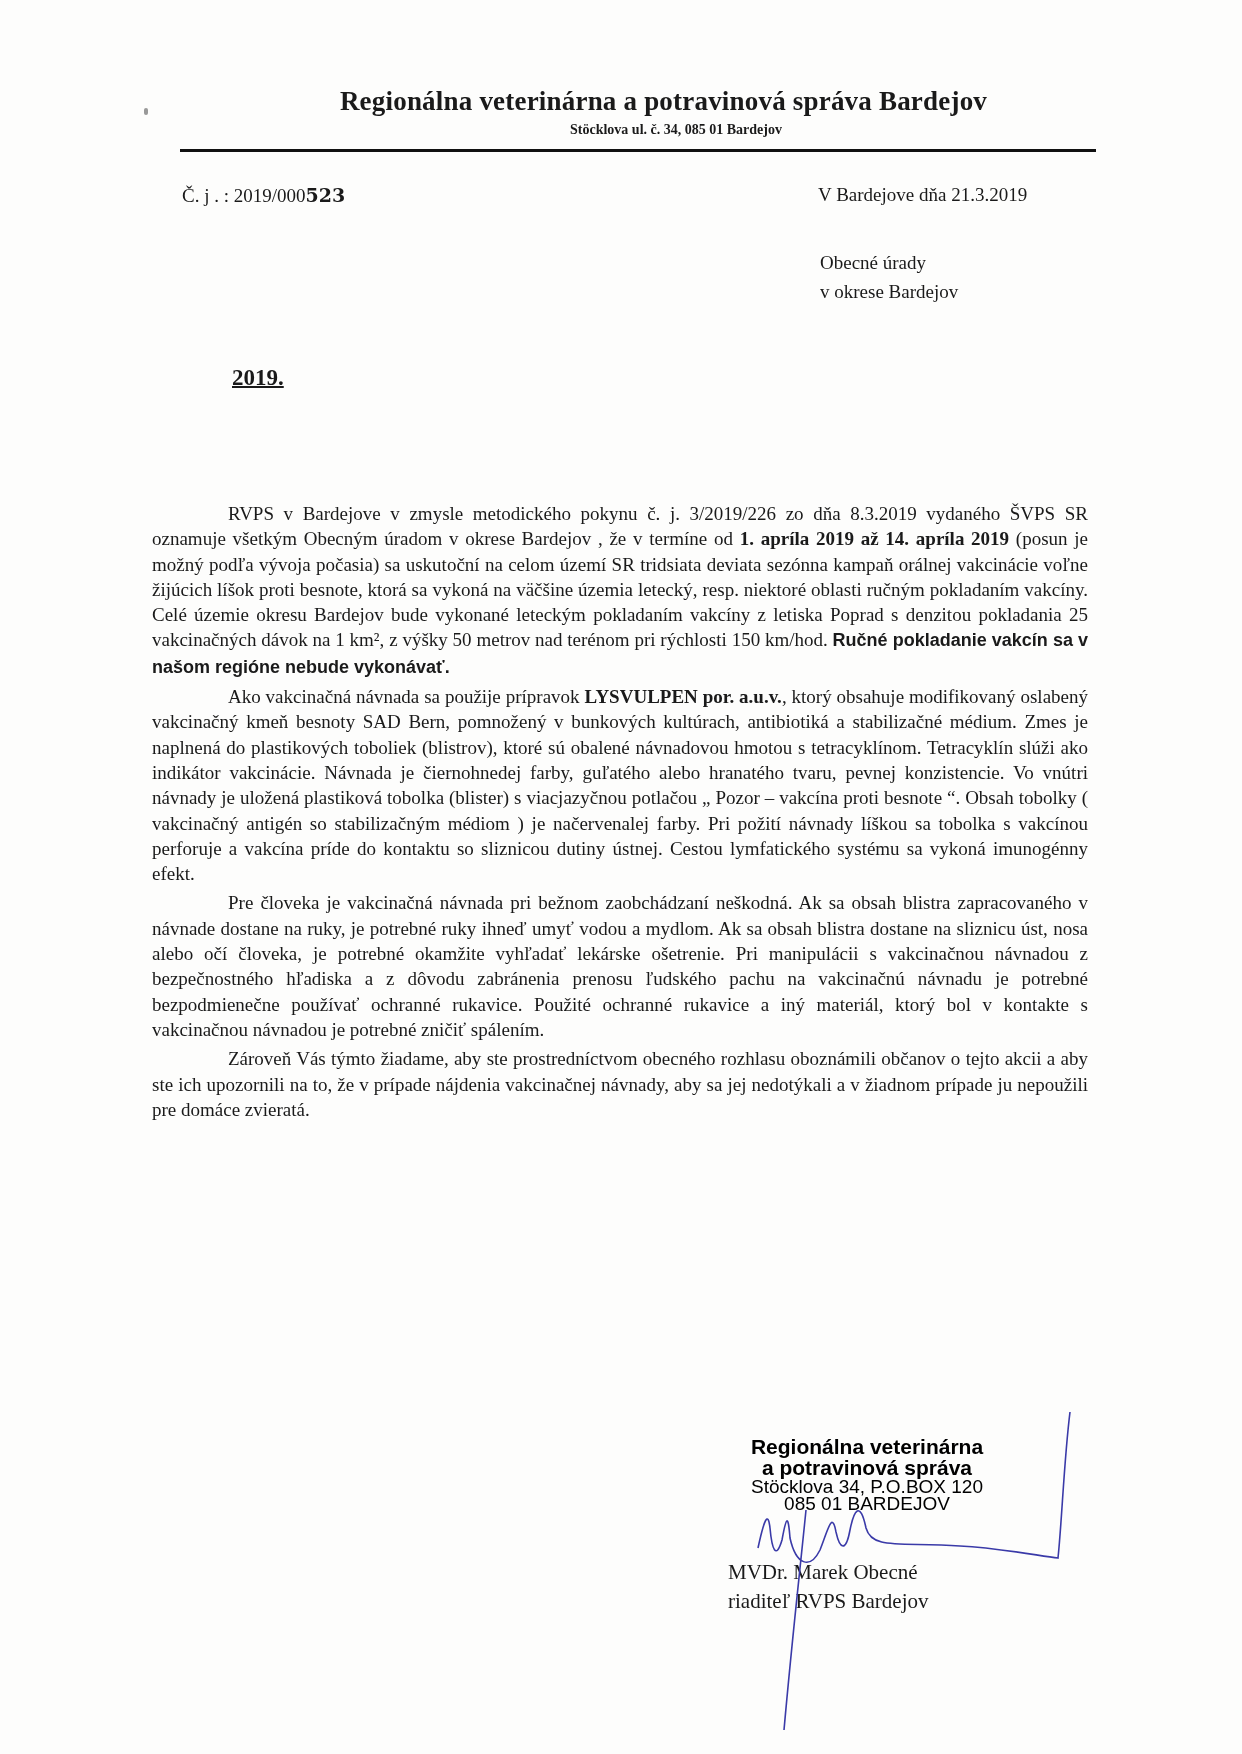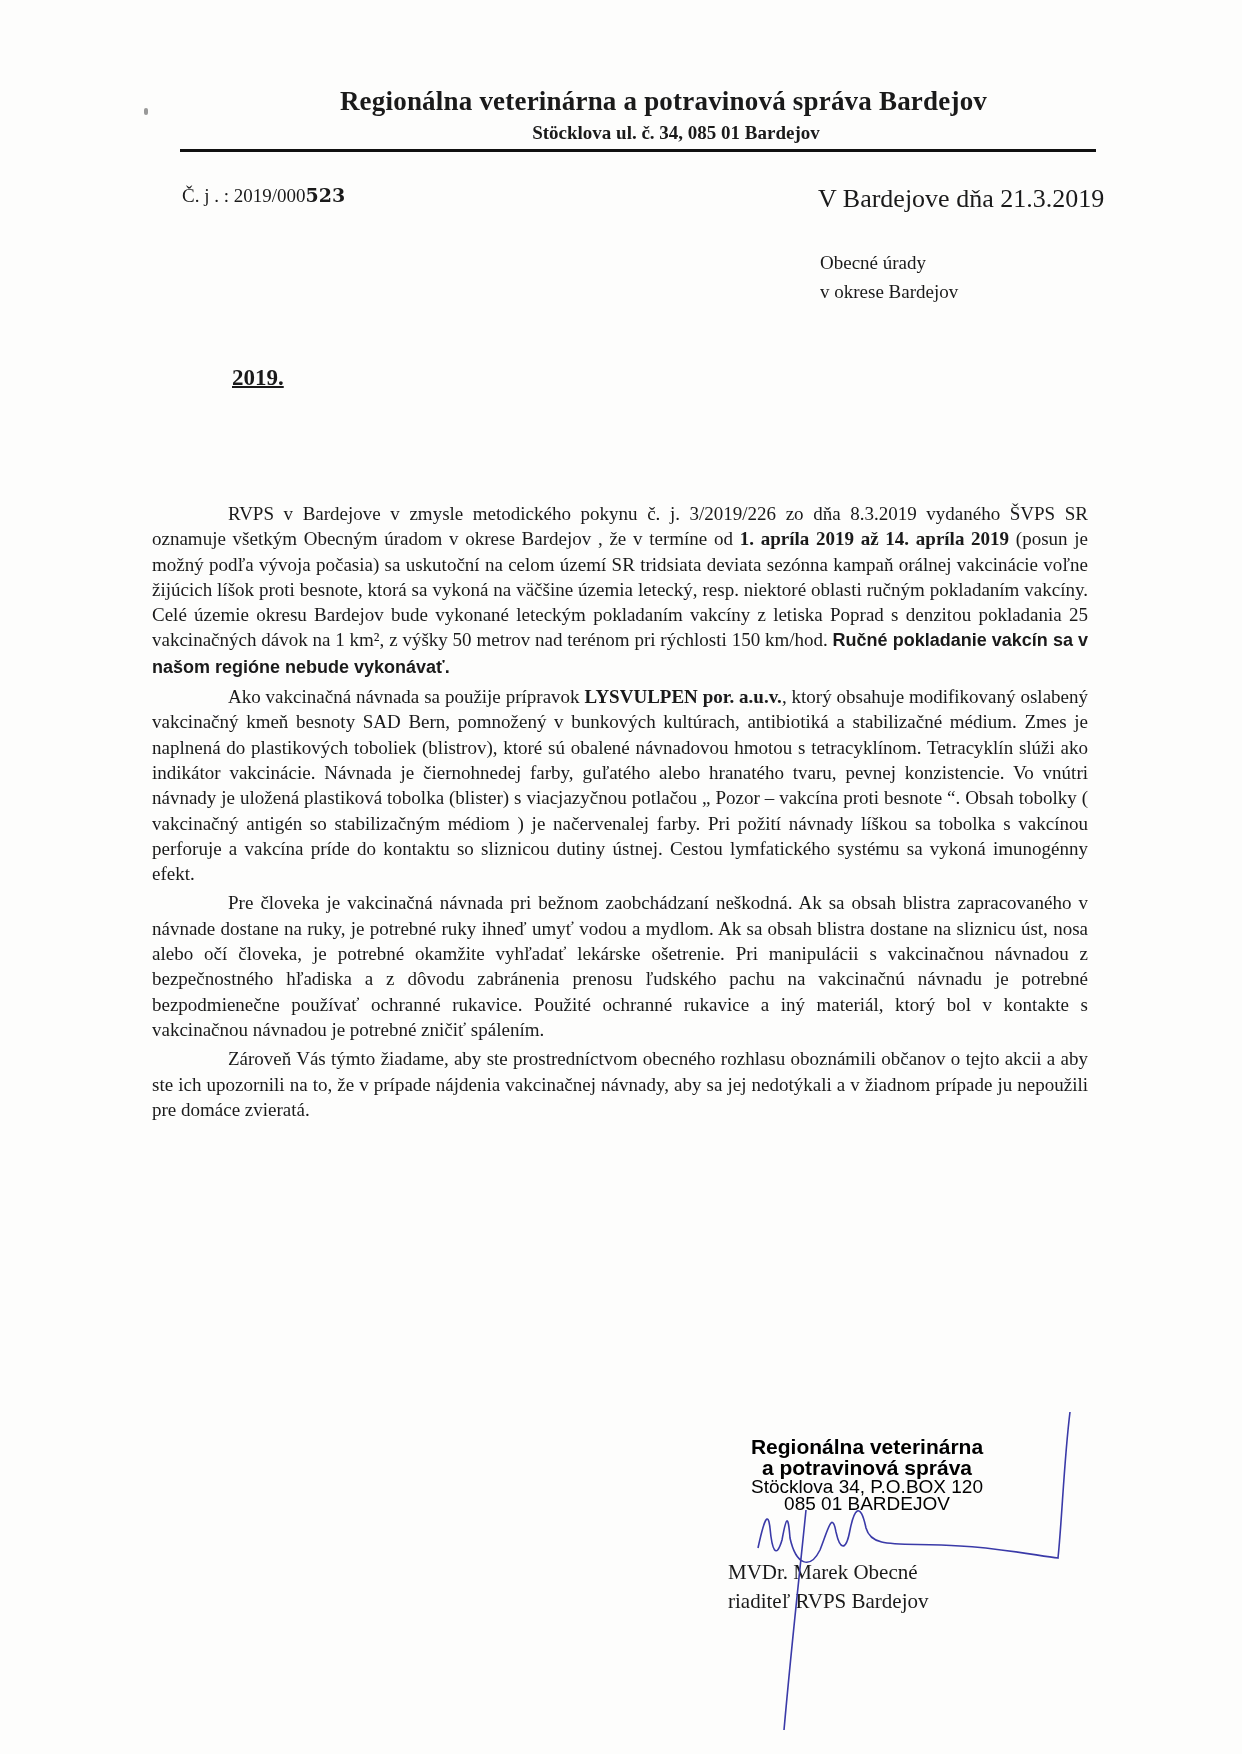--- a/index.html
+++ b/index.html
@@ -1,25 +1,25 @@
 <!DOCTYPE html>
 <html><head>
 <meta charset="utf-8">
 <style>
   html, body { margin:0; padding:0; }
   body { width:1242px; height:1754px; background:#fdfdfc; position:relative; overflow:hidden;
          font-family:"Liberation Serif", serif; color:#1a1a1a; }
   .abs { position:absolute; }
   .hdr-title { left:0; width:1242px; top:86px; text-align:center; font-weight:bold; font-size:27px; letter-spacing:0.2px; padding-left:85px; box-sizing:border-box; }
-  .hdr-addr { left:0; width:1242px; top:122px; text-align:center; font-weight:bold; font-size:19px; padding-left:110px; box-sizing:border-box; }
+  .hdr-addr { left:0; width:1242px; top:122px; text-align:center; font-weight:bold; font-size:14px; padding-left:110px; box-sizing:border-box; }
   .hdr-rule { left:180px; top:149px; width:916px; height:3px; background:#111; }
   .dot { left:144px; top:108px; width:4px; height:7px; background:#999; border-radius:2px; }
   .ref { left:182px; top:184px; font-size:19px; }
   .ref b { font-family:"DejaVu Serif", serif; font-size:19px; }
-  .date { left:818px; top:184px; font-size:26px; }
+  .date { left:818px; top:184px; font-size:19px; }
   .recip { left:820px; top:248px; font-size:19px; line-height:29px; }
   .subject { left:170px; top:362px; font-size:23px; font-weight:bold; line-height:31px; }
   .subject .lbl { display:inline-block; width:62px; }
   .subject u { text-decoration-thickness:2px; }
   .body { left:148px; top:497px; width:944px; font-size:19px; line-height:25.3px; text-align:justify; }
   .body p { margin:4px; }
   .indent { text-indent:76px; }
   .sansbold { font-family:"Liberation Sans", sans-serif; font-weight:bold; font-size:18px; }
   .stamp { left:712px; top:1436px; width:310px; text-align:center; color:#000000; font-family:"Liberation Sans", sans-serif; }
   .stamp .l1, .stamp .l2 { font-weight:bold; font-size:21px; line-height:21px; }

